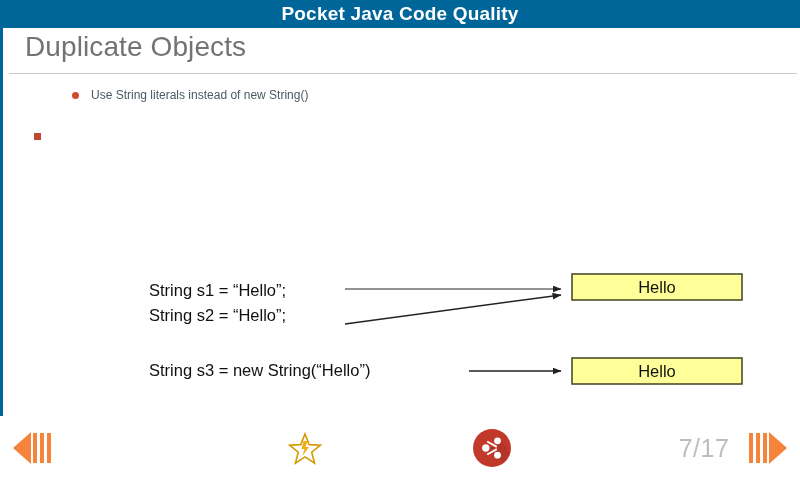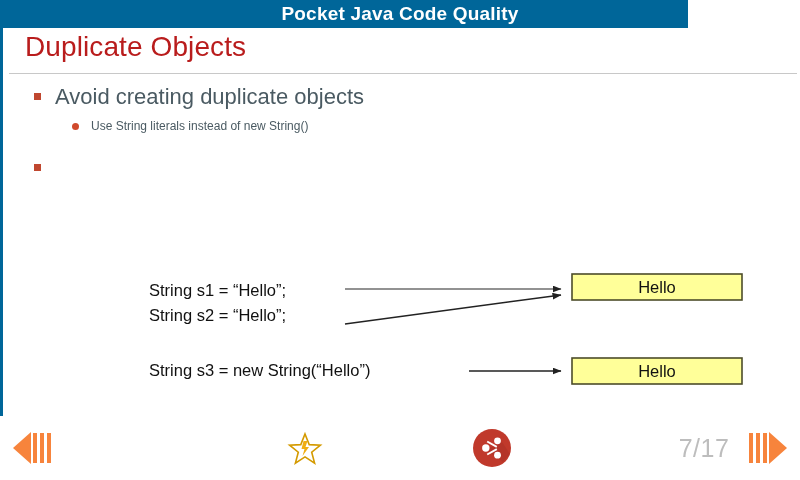--- a/index.html
+++ b/index.html
@@ -21,21 +21,21 @@
     width: 800px;
     height: 480px;
     background: #ffffff;
     overflow: hidden;
   }
 
   
   .appbar {
     position: absolute;
     left: 0; top: 0;
-    width: 688px;
+    width: 800px;
     height: 28px;
     background: #006699;
     overflow: hidden;
   }
   .appbar-title {
     position: absolute;
     left: 0;
     top: 1px;
     width: 800px;
     text-align: center;
@@ -58,21 +58,21 @@
     border-left: 3px solid #006699;
     box-sizing: border-box;
     overflow: hidden;
   }
 
   .slide-title {
     position: absolute;
     left: 22px;
     top: 3px;
     font-size: 28px;
-    color: #b91c1c;
+    color: #737373;
     font-weight: normal;
     white-space: nowrap;
     letter-spacing: 0.1px;
   }
 
   .title-rule {
     position: absolute;
     left: 6px;
     top: 45px;
     width: 788px;
@@ -189,24 +189,20 @@
   </div>
 
   <div class="slide">
 
     <div class="slide-title">Duplicate Objects</div>
 
     <div class="title-rule"></div>
 
     <div class="bullets">
 
-      <div class="bullet-row bullet-l1">
-        <span class="marker"></span>
-        <span>Avoid creating duplicate objects</span>
-      </div>
 
       <div class="bullet-row bullet-l2">
         <span class="marker"></span>
         <span>Use String literals instead of new String()</span>
       </div>
 
       <div class="bullet-row bullet-l1">
         <span class="marker"></span>
       </div>
 

